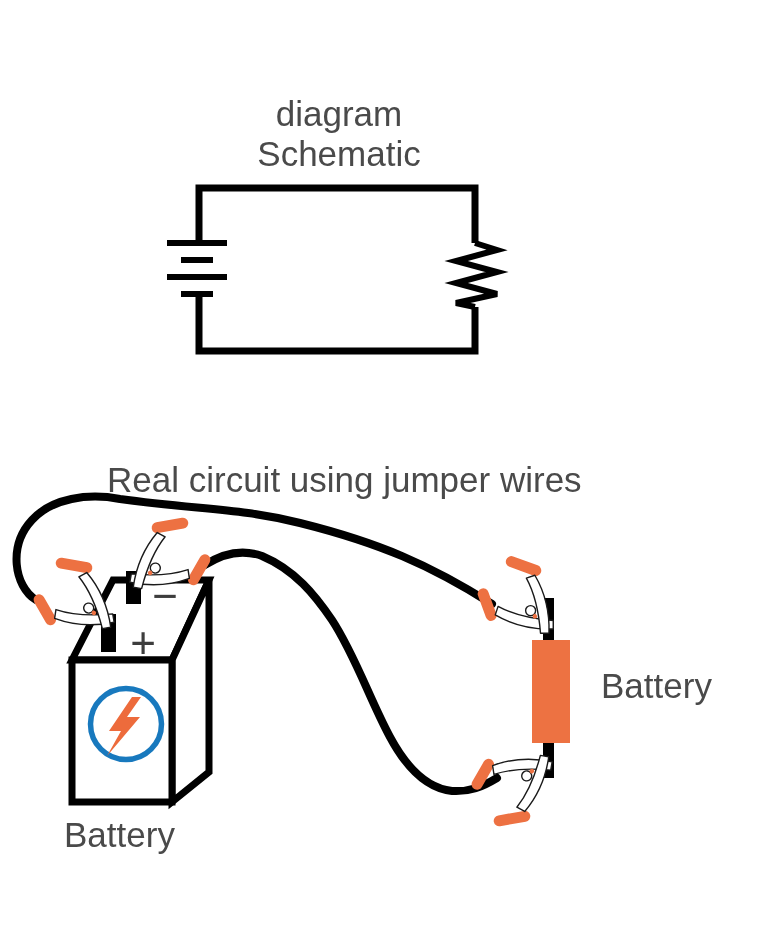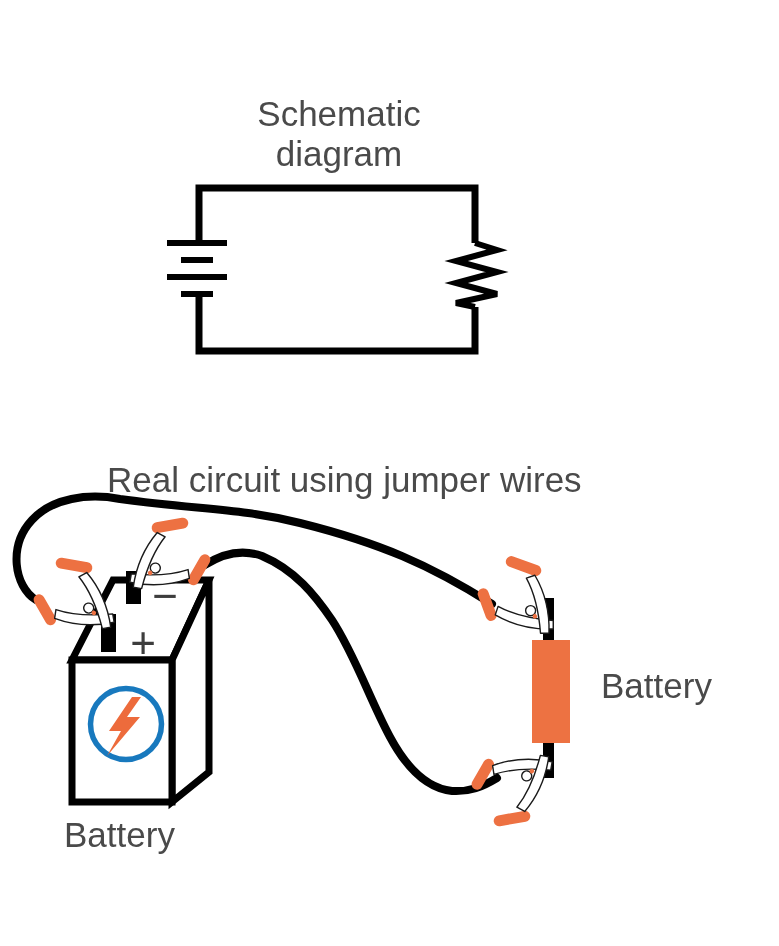--- a/index.html
+++ b/index.html
@@ -89,22 +89,22 @@
       <rect class="res-body" x="532" y="640" width="38" height="103"></rect>
     </g>
 
     <use href="#clip-symbol" transform="translate(110,623) rotate(35)"></use>
     <use href="#clip-symbol" transform="translate(134,583) scale(-1,1) rotate(35)"></use>
     <use href="#clip-symbol" transform="translate(549,629) rotate(45)"></use>
     <use href="#clip-symbol" transform="translate(548,761) scale(1,-1) rotate(35)"></use>
   </svg>
 
   <div id="schematic-title" class="label">
+    <span class="line">diagram</span>
     <span class="line">Schematic</span>
-    <span class="line">diagram</span>
   </div>
 
   <div id="real-caption" class="label">Real circuit using jumper wires</div>
 
   <div id="battery-label" class="label">Battery</div>
 
   <div id="resistor-label" class="label">Battery</div>
 
 </div>
 

